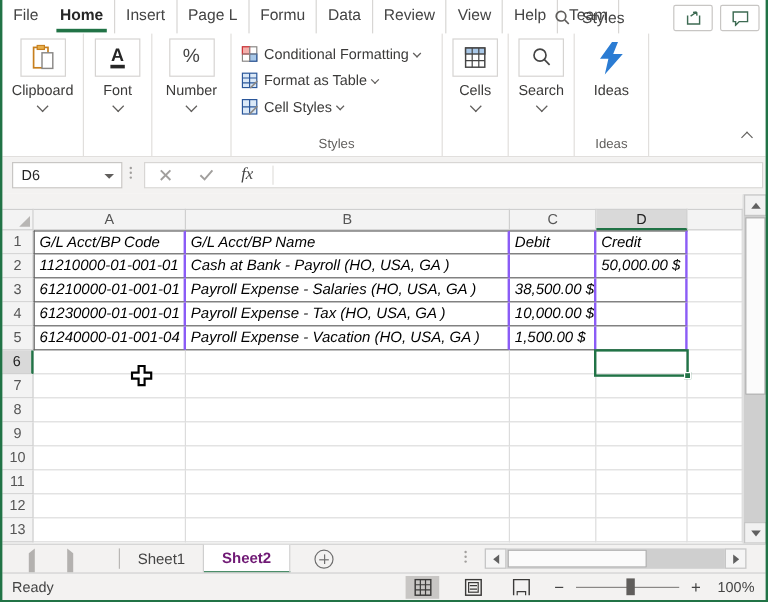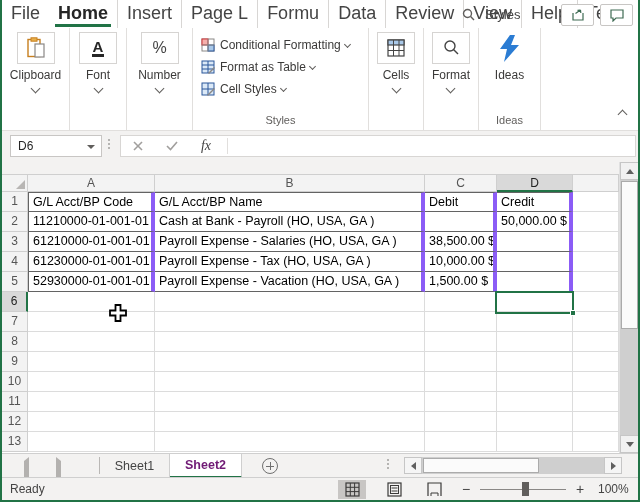--- a/index.html
+++ b/index.html
@@ -7,21 +7,21 @@
   .app { position:relative; width:640px; height:502px; background:#fff; overflow:hidden;
          font-family:"Liberation Sans",sans-serif; color:#3b3a39; }
   .edge { position:absolute; background:#217346; z-index:50; }
   .edge-l { left:0; top:0; bottom:0; width:2px; }
   .edge-r { right:0; top:0; bottom:0; width:2px; }
   .edge-b { left:0; right:0; bottom:0; height:2px; }
 
   
   .menubar { position:absolute; left:2px; right:2px; top:0; height:28px; background:#fff;
              display:flex; align-items:center; }
-  .mtab { position:relative; height:28px; line-height:26px; padding:0 9px; font-size:18px;
+  .mtab { position:relative; height:28px; line-height:26px; padding:0 9px; font-size:13px;
           color:#444; white-space:nowrap; }
   .mtab.bordered { border-left:1px solid #d8d6d4; }
   .mtab.last { border-right:1px solid #d8d6d4;text-align:right; }
   .mtab.active { color:#262626; font-weight:bold; }
   .mtab.active::after { content:""; position:absolute; left:6px; right:6px; bottom:1px;
                         height:3px; background:#217346; }
   .searchbox { position:absolute; left:462px; top:0; height:28px; display:flex;
                align-items:center; gap:10px; font-size:13px; color:#444; }
   .topbtn { position:absolute; top:4px; width:33px; height:22px; border:1px solid #c8c6c4;
             border-radius:2px; display:flex; align-items:center; justify-content:center; background:#fff; }
@@ -79,21 +79,21 @@
   .hcell.selcol { background:#d9d9d9; border-bottom:2px solid #217346; color:#222; }
   .grow { display:flex; height:20px; }
   .gut { width:26px; background:#f3f3f3; border-right:1px solid #cfcfcf;
          border-bottom:1px solid #cfcfcf; color:#555; font-size:12px; text-align:center;
          line-height:19px; }
   .gut.selrow { background:#d9d9d9; border-right:2px solid #217346; color:#222; }
   .cell { border-right:1px solid #dcdcdc; border-bottom:1px solid #dcdcdc; color:#000;
           padding:0 0 0 4px; line-height:19px; white-space:nowrap; overflow:hidden; }
   .cA { width:127px; } .cB { width:270px; } .cC { width:72px; } .cD { width:76px; }
   .cE { flex:1; }
-  .dk { border-right:4px solid #8b5cf6; border-bottom:1px solid #636363; }
+  .dk { border-right:2px solid #8b5cf6; border-bottom:1px solid #636363;font-style:italic; }
   .dkt { border-top:1px solid #636363; }
   .dkl { border-left:1px solid #636363; }
   .selall { position:relative; width:26px; background:#f3f3f3; border-right:1px solid #cfcfcf;
             border-bottom:1px solid #cfcfcf; border-top:1px solid #cfcfcf; }
   .selall i { position:absolute; right:2px; bottom:2px; width:0; height:0;
               border-bottom:9px solid #b8b6b4; border-left:9px solid transparent; }
   .selection { position:absolute; left:493px; top:117px; width:79px; height:23px;
                border:2px solid #217346; background:transparent; z-index:5; }
   .fillhandle { position:absolute; right:-4px; bottom:-4px; width:6px; height:6px;
                 background:#217346; border:1px solid #fff; }
@@ -276,21 +276,21 @@
       </div>
     </div>
     <div class="rgroup" style="width:55px;">
       <div class="bigbtn">
         <div class="iconbox">
             <svg width="18" height="18" viewBox="0 0 18 18">
               <circle cx="8" cy="7" r="5" fill="none" stroke="#444" stroke-width="1.4"></circle>
               <line x1="11.5" y1="10.5" x2="16" y2="15" stroke="#444" stroke-width="1.4"></line>
             </svg>
           </div>
-        <span class="glabel">Format</span>
+        <span class="glabel">Search</span>
         <span class="chev"></span>
       </div>
     </div>
     <div class="rgroup" style="width:62px;">
       <div class="bigbtn" style="margin-top:6px;">
         <svg width="26" height="30" viewBox="0 0 26 30">
             <path d="M14 1 L4 15 h7 l-3 13 L23 11 h-8 L19 1 z" fill="#2b7cd3"></path>
           </svg>
         <span class="glabel">Ideas</span>
       </div>
@@ -371,21 +371,21 @@
     <div class="grow">
       <div class="gut">4</div>
       <div class="cell cA dk dkl">61230000-01-001-01</div>
       <div class="cell cB dk">Payroll Expense - Tax (HO, USA, GA )</div>
       <div class="cell cC dk">10,000.00 $</div>
       <div class="cell cD dk"></div>
       <div class="cell cE"></div>
     </div>
     <div class="grow">
       <div class="gut">5</div>
-      <div class="cell cA dk dkl">52930000-01-001-01</div>
+      <div class="cell cA dk dkl">61240000-01-001-04</div>
       <div class="cell cB dk">Payroll Expense - Vacation (HO, USA, GA )</div>
       <div class="cell cC dk">1,500.00 $</div>
       <div class="cell cD dk"></div>
       <div class="cell cE"></div>
     </div>
     <div class="grow">
       <div class="gut selrow">6</div>
       <div class="cell cA"></div>
       <div class="cell cB"></div>
       <div class="cell cC"></div>

